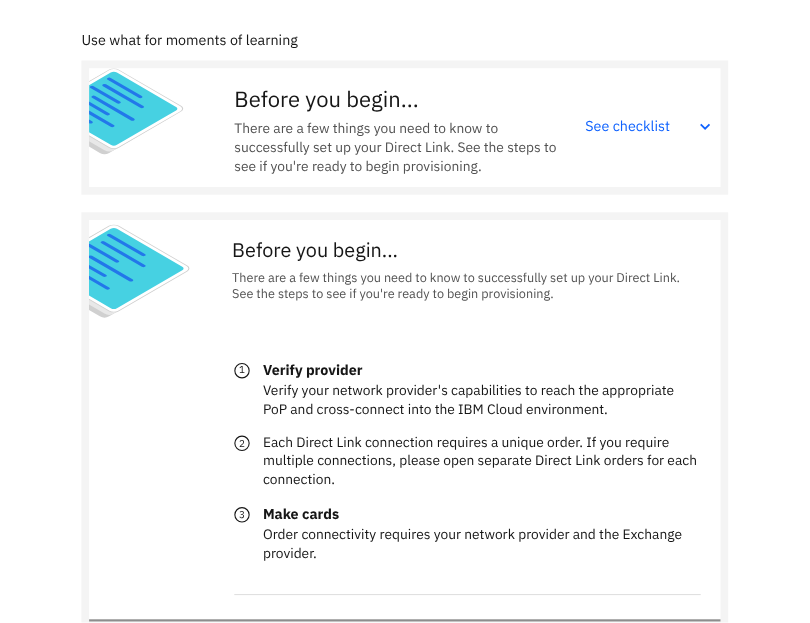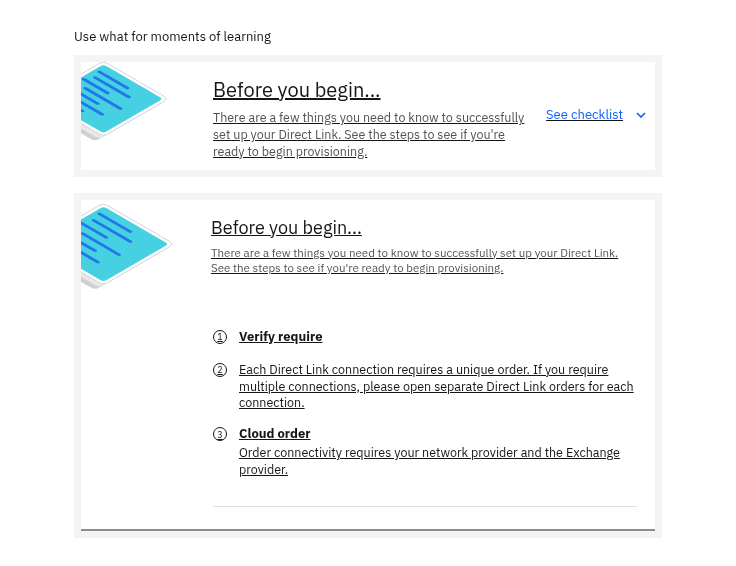--- a/index.html
+++ b/index.html
@@ -14,21 +14,20 @@
   .wrap { padding: 28px 74px 0 74px; }
   .section-title {
     font-size: 13px;
     color: #161616;
     margin-bottom: 10px;
   }
   .panel {
     background: #f4f4f4;
     padding: 7px;
     margin-bottom: 16px;
-    text-decoration: underline;
   }
   .card {
     background: #ffffff;
     position: relative;
     display: flex;
   }
   .card-small { min-height: 90px; }
   .card-large { flex-direction: column; }
   .card-large::after {
     content: "";
@@ -58,21 +57,21 @@
   .h1-lg { font-size: 18px; font-weight: 400; color: #161616; margin-bottom: 6px; }
   .desc { font-size: 12.5px; color: #525252; line-height: 1.35; }
   .desc-sm { font-size: 11.5px; color: #525252; line-height: 1.35; }
   .link-btn {
     color: #0f62fe;
     font-size: 13px;
     cursor: pointer;
     white-space: nowrap;
     display: inline-flex;
     align-items: center;
-    gap: 12px;
+    gap: 26px;
   }
   .chev { width: 12px; height: 12px; display:inline-block; }
   .chev svg { display:block; }
   .large-top {
     display: flex;
   }
   .large-head {
     flex: 1;
     padding: 16px 18px 0 0;
   }
@@ -177,33 +176,34 @@
         <div class="large-head">
           <div class="h1-lg">Before you begin...</div>
           <div class="desc-sm">There are a few things you need to know to successfully set up your Direct Link. See the steps to see if you're ready to begin provisioning.</div>
         </div>
       </div>
 
       <div class="checklist">
         <div class="check-item">
           <div class="num">1</div>
           <div>
-            <div class="ci-title">Verify require</div>
+            <div class="ci-title">Verify provider</div>
+            <div class="ci-desc">Verify your network provider's capabilities to reach the appropriate PoP and cross-connect into the IBM Cloud environment.</div>
           </div>
         </div>
         <div class="check-item">
           <div class="num">2</div>
           <div>
             <div class="ci-desc">Each Direct Link connection requires a unique order. If you require multiple connections, please open separate Direct Link orders for each connection.</div>
           </div>
         </div>
         <div class="check-item">
           <div class="num">3</div>
           <div>
-            <div class="ci-title">Cloud order</div>
+            <div class="ci-title">Make cards</div>
             <div class="ci-desc">Order connectivity requires your network provider and the Exchange provider.</div>
           </div>
         </div>
       </div>
 
       <div class="footer-row">
         
         
       </div>
     </div>

